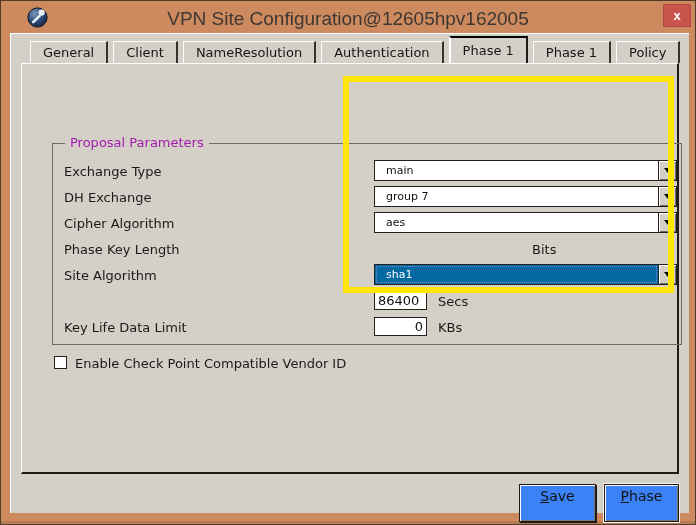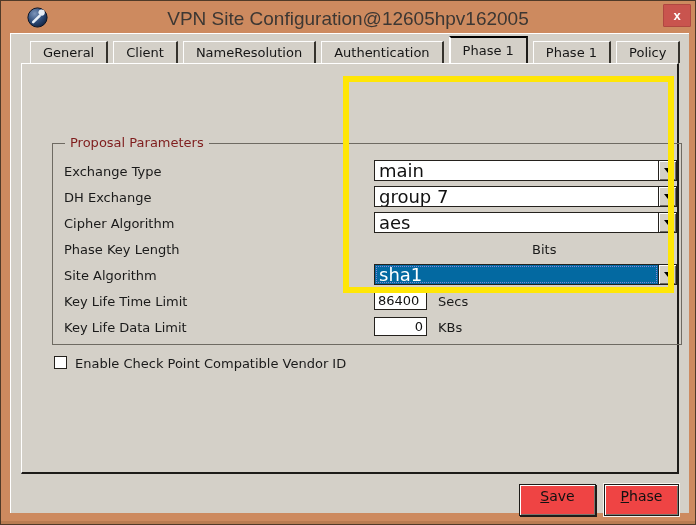--- a/index.html
+++ b/index.html
@@ -49,31 +49,31 @@
     border-top:1px solid #ffffff; border-left:1px solid #ffffff;
     border-right:2px solid #1d1b18; border-bottom:2px solid #1d1b18;
   }
   
   #groupbox {
     position:absolute; left:30px; top:79px; width:630px; height:202px;
     border:1px solid #6e6a62;
   }
   #groupbox-legend {
     position:absolute; left:12px; top:-9px; padding:0 5px; background:#d4d0c8;
-    font-size:13px; color:#7f1d1d; white-space:nowrap;
+    font-size:13px; color:#a21caf; white-space:nowrap;
   }
   
   .row-label { position:absolute; left:42px; font-size:13px; color:#1a1a1a; white-space:nowrap; }
   .unit { position:absolute; font-size:13px; color:#1a1a1a; }
   .combo {
     position:absolute; left:352px; height:21px; background:#ffffff;
     border:1px solid #24211d; display:flex; cursor:pointer;
   }
   .combo-text {
-    flex:1; font-size:18px; line-height:19px; padding-left:4px; color:#111;
+    flex:1; font-size:11px; line-height:19px; padding-left:11px; color:#111;
     overflow:hidden; white-space:nowrap;
   }
   .combo.selected .combo-text {
     background:#0369a1; color:#ffffff;
     outline:1px dotted #8585d8; outline-offset:-2px;
   }
   .combo-btn {
     width:18px; background:#d4d0c8; border-left:1px solid #24211d;
     box-shadow: inset 1px 1px 0 #ffffff, inset -1px -1px 0 #6e6a64;
     display:flex; align-items:center; justify-content:center;
@@ -86,21 +86,21 @@
   }
   .txtfield.right { text-align:right; }
   
   #vendor-check-row { position:absolute; left:32px; top:292px; display:flex; align-items:flex-start; }
   #vendor-checkbox {
     width:13px; height:13px; background:#fff; border:1px solid #24211d; cursor:pointer;
   }
   #vendor-check-label { margin-left:8px; font-size:13px; color:#1a1a1a; }
   
   .btn {
-    position:absolute; top:451px; height:32px; background:#ef4444;
+    position:absolute; top:451px; height:38px; background:#3b82f6;
     border:1px solid #1d1b18; cursor:pointer; text-align:center;
     box-shadow: inset 1px 1px 0 #ffffff, inset -1px -1px 0 #7a766e;
     font-family:"DejaVu Sans",sans-serif;
   }
   .btn > span { display:block; font-size:14px; line-height:22px; color:#111; }
   .btn > span::first-letter { text-decoration:underline; }
   #save-btn { left:509px; width:77px; box-shadow: inset 1px 1px 0 #ffffff, inset -1px -1px 0 #7a766e, 1px 1px 0 #1d1b18; }
   #cancel-btn { left:594px; width:75px; outline:1px solid #f6f4ef; }
   
   #highlight-box {
@@ -178,21 +178,20 @@
       <div class="unit" style="left:510px; top:178px">Bits</div>
 
       <div class="row-label" style="top:204px">Site Algorithm</div>
       <div class="combo selected" style="top:200px; width:303px">
         <span class="combo-text">sha1</span>
         <span class="combo-btn">
             <span class="combo-arrow"></span>
           </span>
       </div>
 
-      <div class="row-label" style="top:230px">Key Life Time Limit</div>
       <input class="txtfield" style="top: 227px;" value="86400">
       <div class="unit" style="left:416px; top:230px">Secs</div>
 
       <div class="row-label" style="top:256px">Key Life Data Limit</div>
       <input class="txtfield right" style="top: 253px;" value="0">
       <div class="unit" style="left:416px; top:256px">KBs</div>
 
       <div id="vendor-check-row">
         <div id="vendor-checkbox"></div>
         <div id="vendor-check-label">Enable Check Point Compatible Vendor ID</div>

